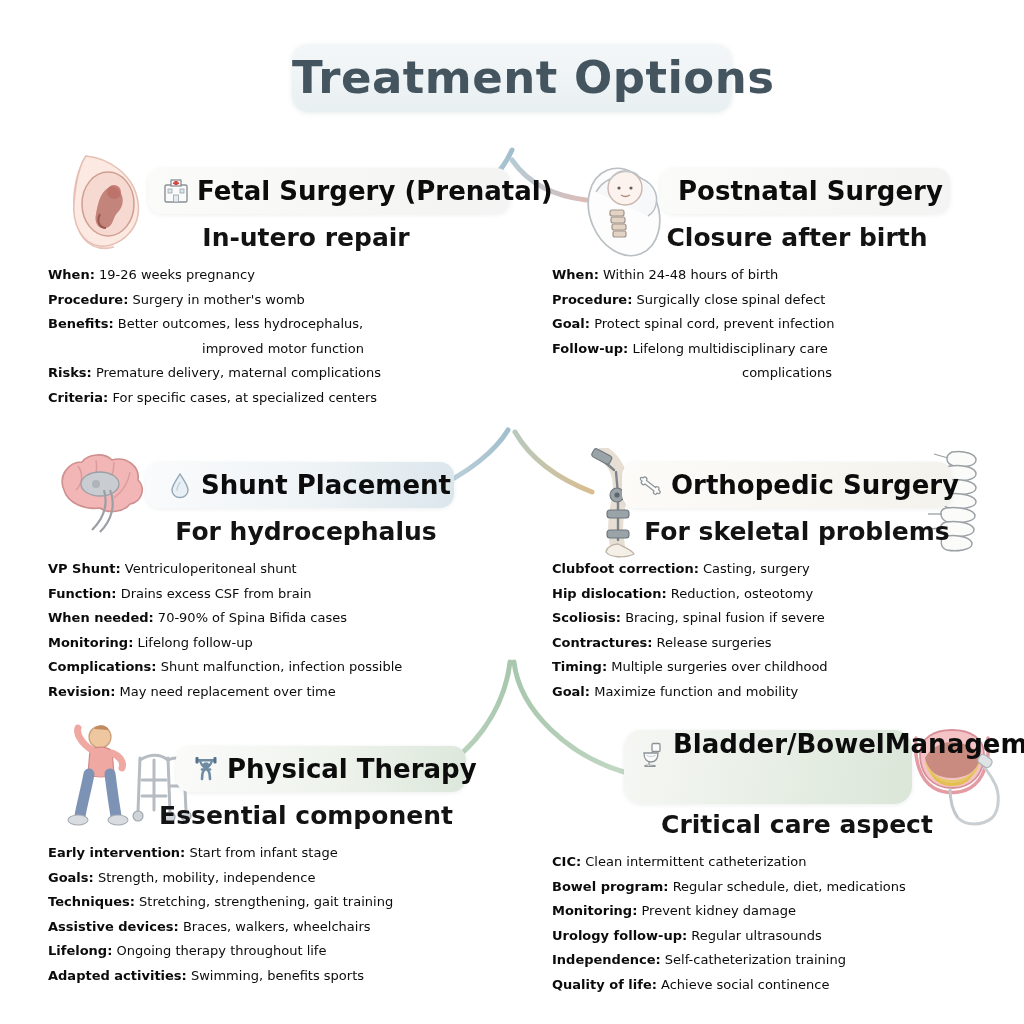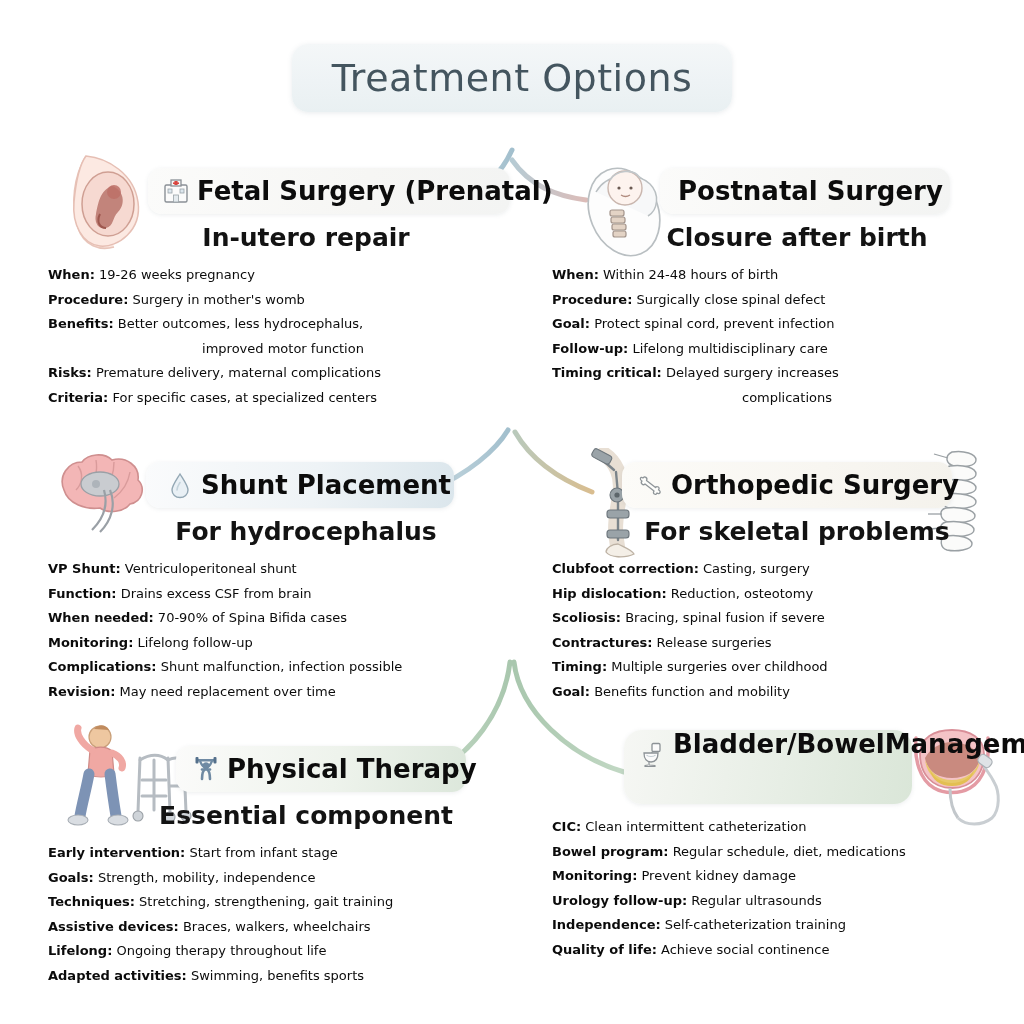--- a/index.html
+++ b/index.html
@@ -46,25 +46,26 @@
     z-index: 3;
   }
   .title-text {
     position: absolute;
     left: 292px;
     top: 44px;
     width: 440px;
     height: 68px;
     line-height: 68px;
     text-align: center;
-    font-size: 38px;
+    font-size: 45px;
     letter-spacing: 0.5px;
     color: #44555f;
     z-index: 4;
     white-space: nowrap;
+    font-weight: bold;
   }
 
   
   .section {
     position: absolute;
     z-index: 3;
   }
   .sec-left  { left: 48px;  width: 470px; }
   .sec-right { left: 552px; width: 470px; }
 
@@ -340,21 +341,20 @@
       <div class="head-label" style="left:126px;">
         <span>Postnatal Surgery</span>
       </div>
     </div>
     <div class="subtitle right-shift">Closure after birth</div>
     <div class="lines">
       <div class="line"><b>When:</b> <span>Within 24-48 hours of birth</span></div>
       <div class="line"><b>Procedure:</b> <span>Surgically close spinal defect</span></div>
       <div class="line"><b>Goal:</b> <span>Protect spinal cord, prevent infection</span></div>
       <div class="line"><b>Follow-up:</b> <span>Lifelong multidisciplinary care</span></div>
-      <div class="line"><b>Timing critical:</b> <span>Delayed surgery increases</span></div>
       <div class="line cont">complications</div>
     </div>
   </div>
 
   <div class="section sec-left" style="top:462px;">
     <div class="head-row">
       <div class="head-pill pill-blue" style="left:98px; width:308px;"></div>
       <div class="head-label" style="left:118px;">
         <svg class="head-icon" viewBox="0 0 28 28">
           <path d="M14,3 C19,11 22,15 22,19 C22,23.5 18.4,26.5 14,26.5 C9.6,26.5 6,23.5 6,19 C6,15 9,11 14,3 Z" fill="#e9f0f5" stroke="#93a7b4" stroke-width="1.4"></path>
@@ -384,21 +384,21 @@
         <span>Orthopedic Surgery</span>
       </div>
     </div>
     <div class="subtitle right-shift">For skeletal problems</div>
     <div class="lines">
       <div class="line"><b>Clubfoot correction:</b> <span>Casting, surgery</span></div>
       <div class="line"><b>Hip dislocation:</b> <span>Reduction, osteotomy</span></div>
       <div class="line"><b>Scoliosis:</b> <span>Bracing, spinal fusion if severe</span></div>
       <div class="line"><b>Contractures:</b> <span>Release surgeries</span></div>
       <div class="line"><b>Timing:</b> <span>Multiple surgeries over childhood</span></div>
-      <div class="line"><b>Goal:</b> <span>Benefits function and mobility</span></div>
+      <div class="line"><b>Goal:</b> <span>Maximize function and mobility</span></div>
     </div>
   </div>
 
   <div class="section sec-left" style="top:746px;">
     <div class="head-row">
       <div class="head-pill pill-green" style="left:128px; width:290px;"></div>
       <div class="head-label" style="left:144px;">
         <svg class="head-icon" viewBox="0 0 28 28">
           <rect x="5" y="4" width="18" height="2.4" rx="1" fill="#6f8aa3"></rect>
           <rect x="3.5" y="2" width="3" height="6.6" rx="1" fill="#54708b"></rect>
@@ -432,20 +432,21 @@
           <path d="M11,21 L11,24 L17,24.5 L17,25.5 L7,25.5 L7,24.5 L10,24" fill="#fbfbfb" stroke="#8c9296" stroke-width="1.2" stroke-linejoin="round"></path>
           <path d="M8.5,14 C10,16 16,16 17.5,14" fill="none" stroke="#c2ccd2" stroke-width="1.2"></path>
           <path d="M14,11 L14,12" stroke="#8c9296" stroke-width="1.2"></path>
         </svg>
         <span class="head-title-2">
           <span>Bladder/Bowel</span>
           <span>Management</span>
         </span>
       </div>
     </div>
+    <div class="subtitle right-shift" style="margin-top:6px;">Critical care aspect</div>
     <div class="lines">
       <div class="line"><b>CIC:</b> <span>Clean intermittent catheterization</span></div>
       <div class="line"><b>Bowel program:</b> <span>Regular schedule, diet, medications</span></div>
       <div class="line"><b>Monitoring:</b> <span>Prevent kidney damage</span></div>
       <div class="line"><b>Urology follow-up:</b> <span>Regular ultrasounds</span></div>
       <div class="line"><b>Independence:</b> <span>Self-catheterization training</span></div>
       <div class="line"><b>Quality of life:</b> <span>Achieve social continence</span></div>
     </div>
   </div>
 

